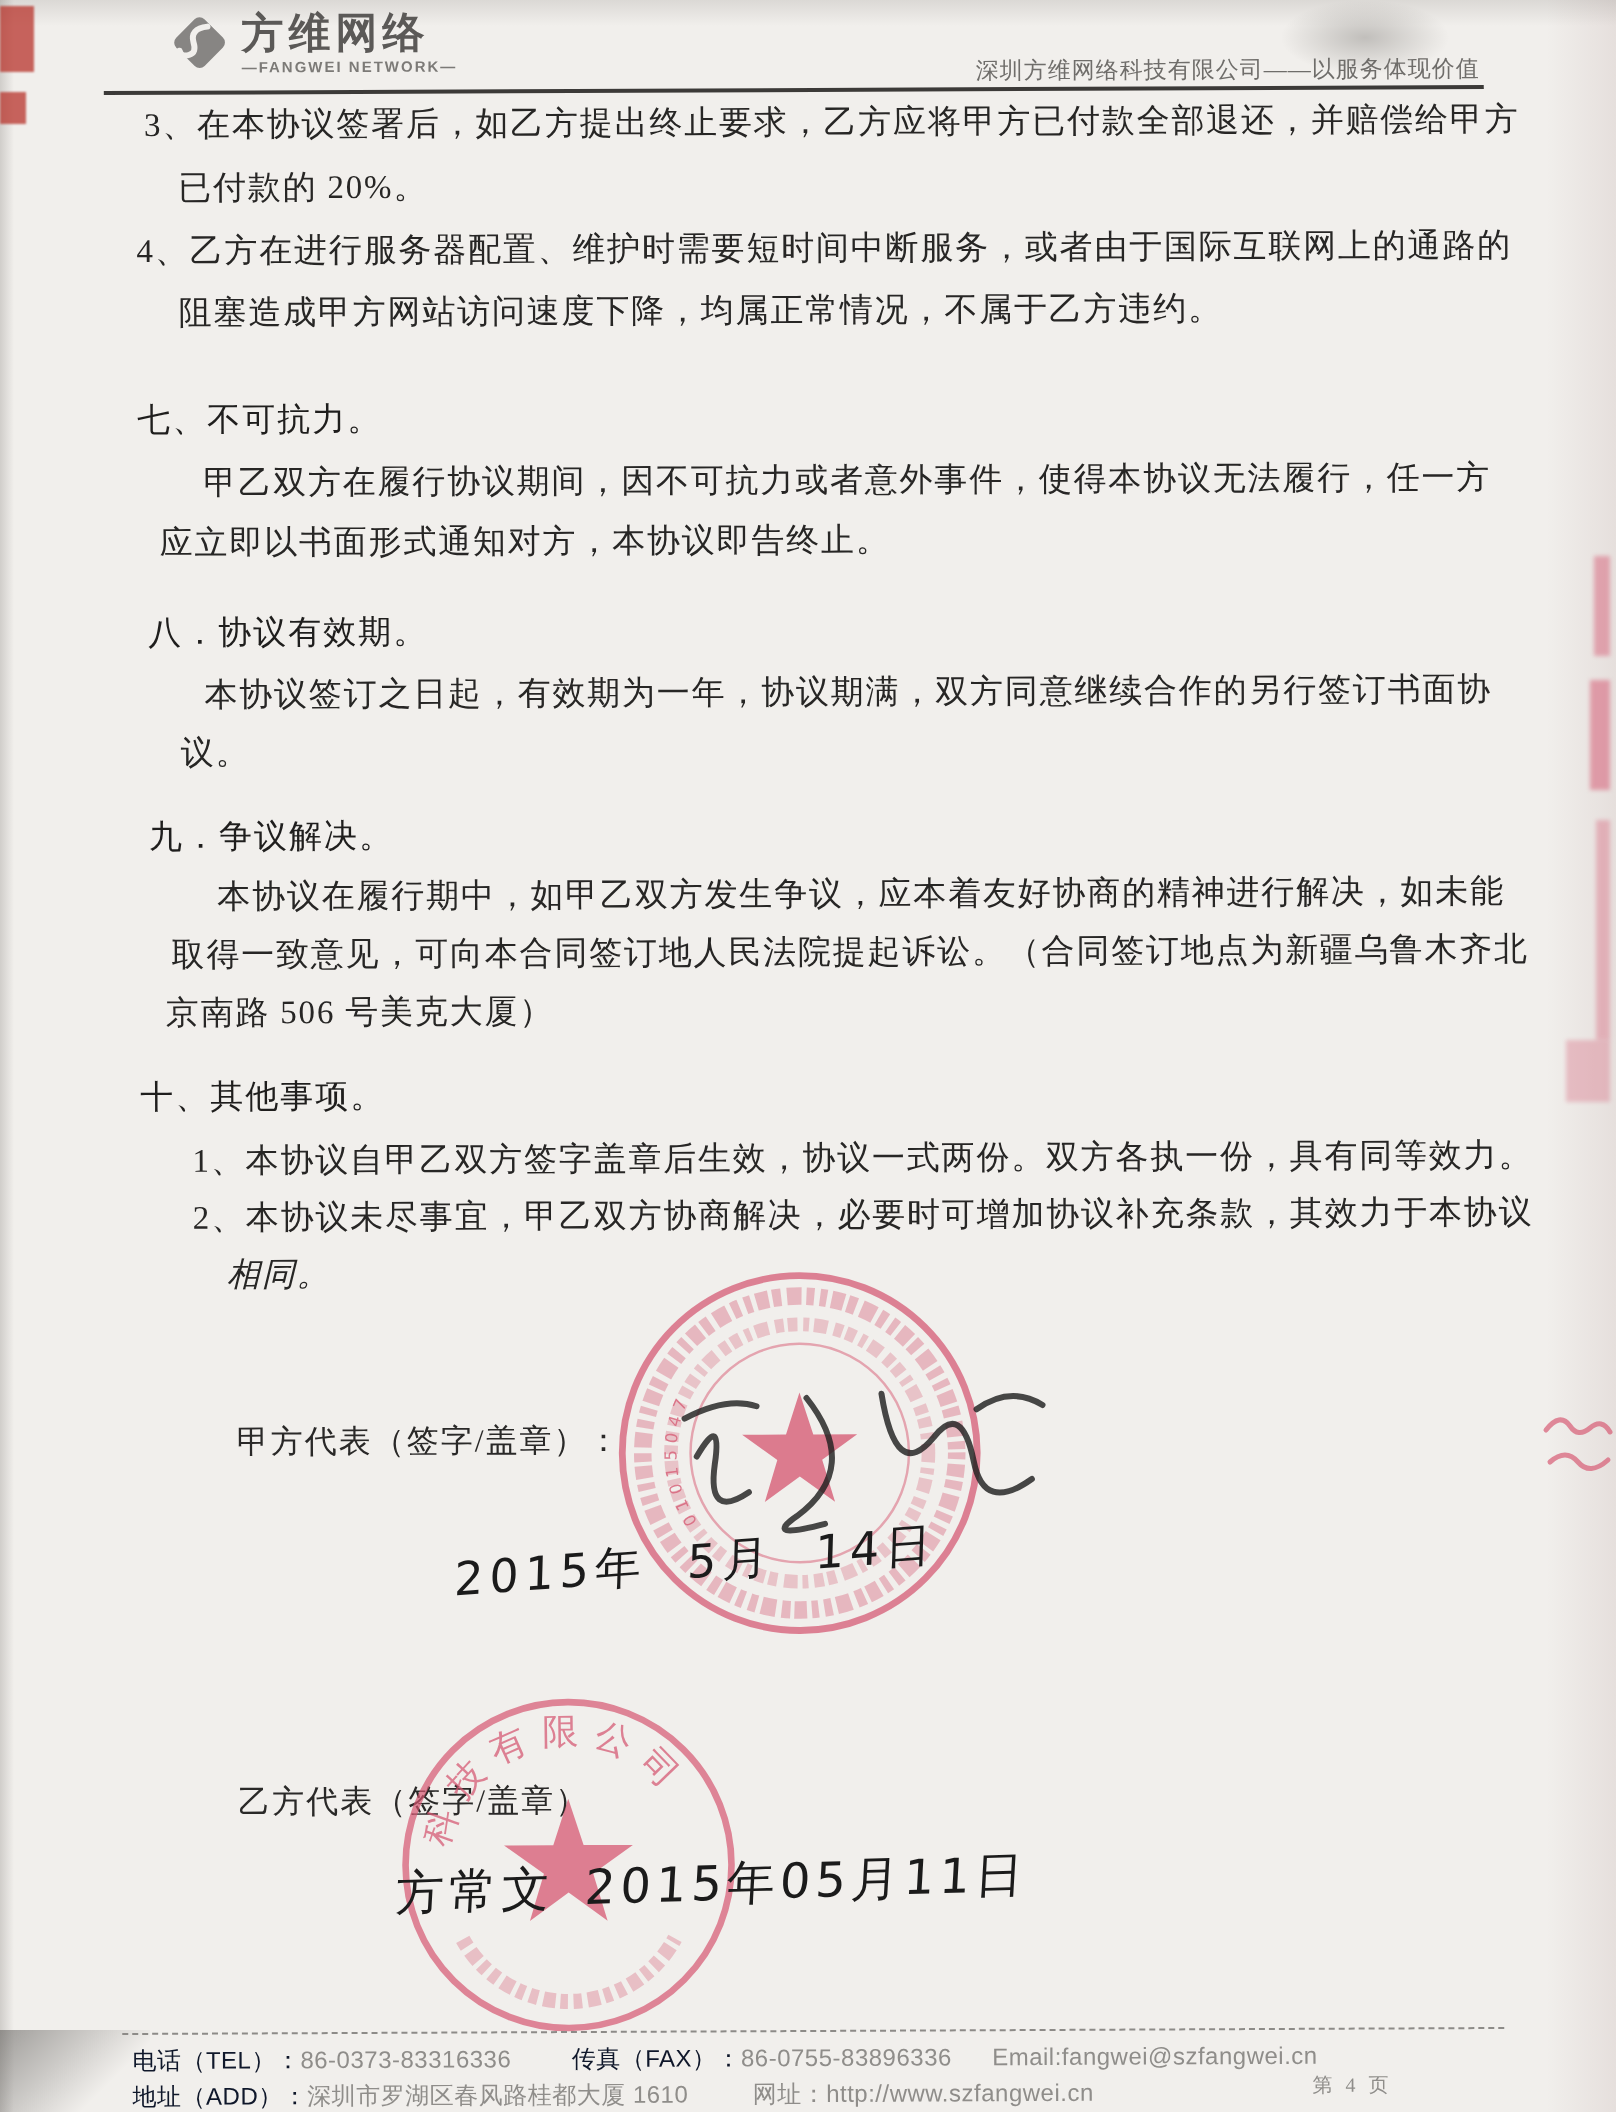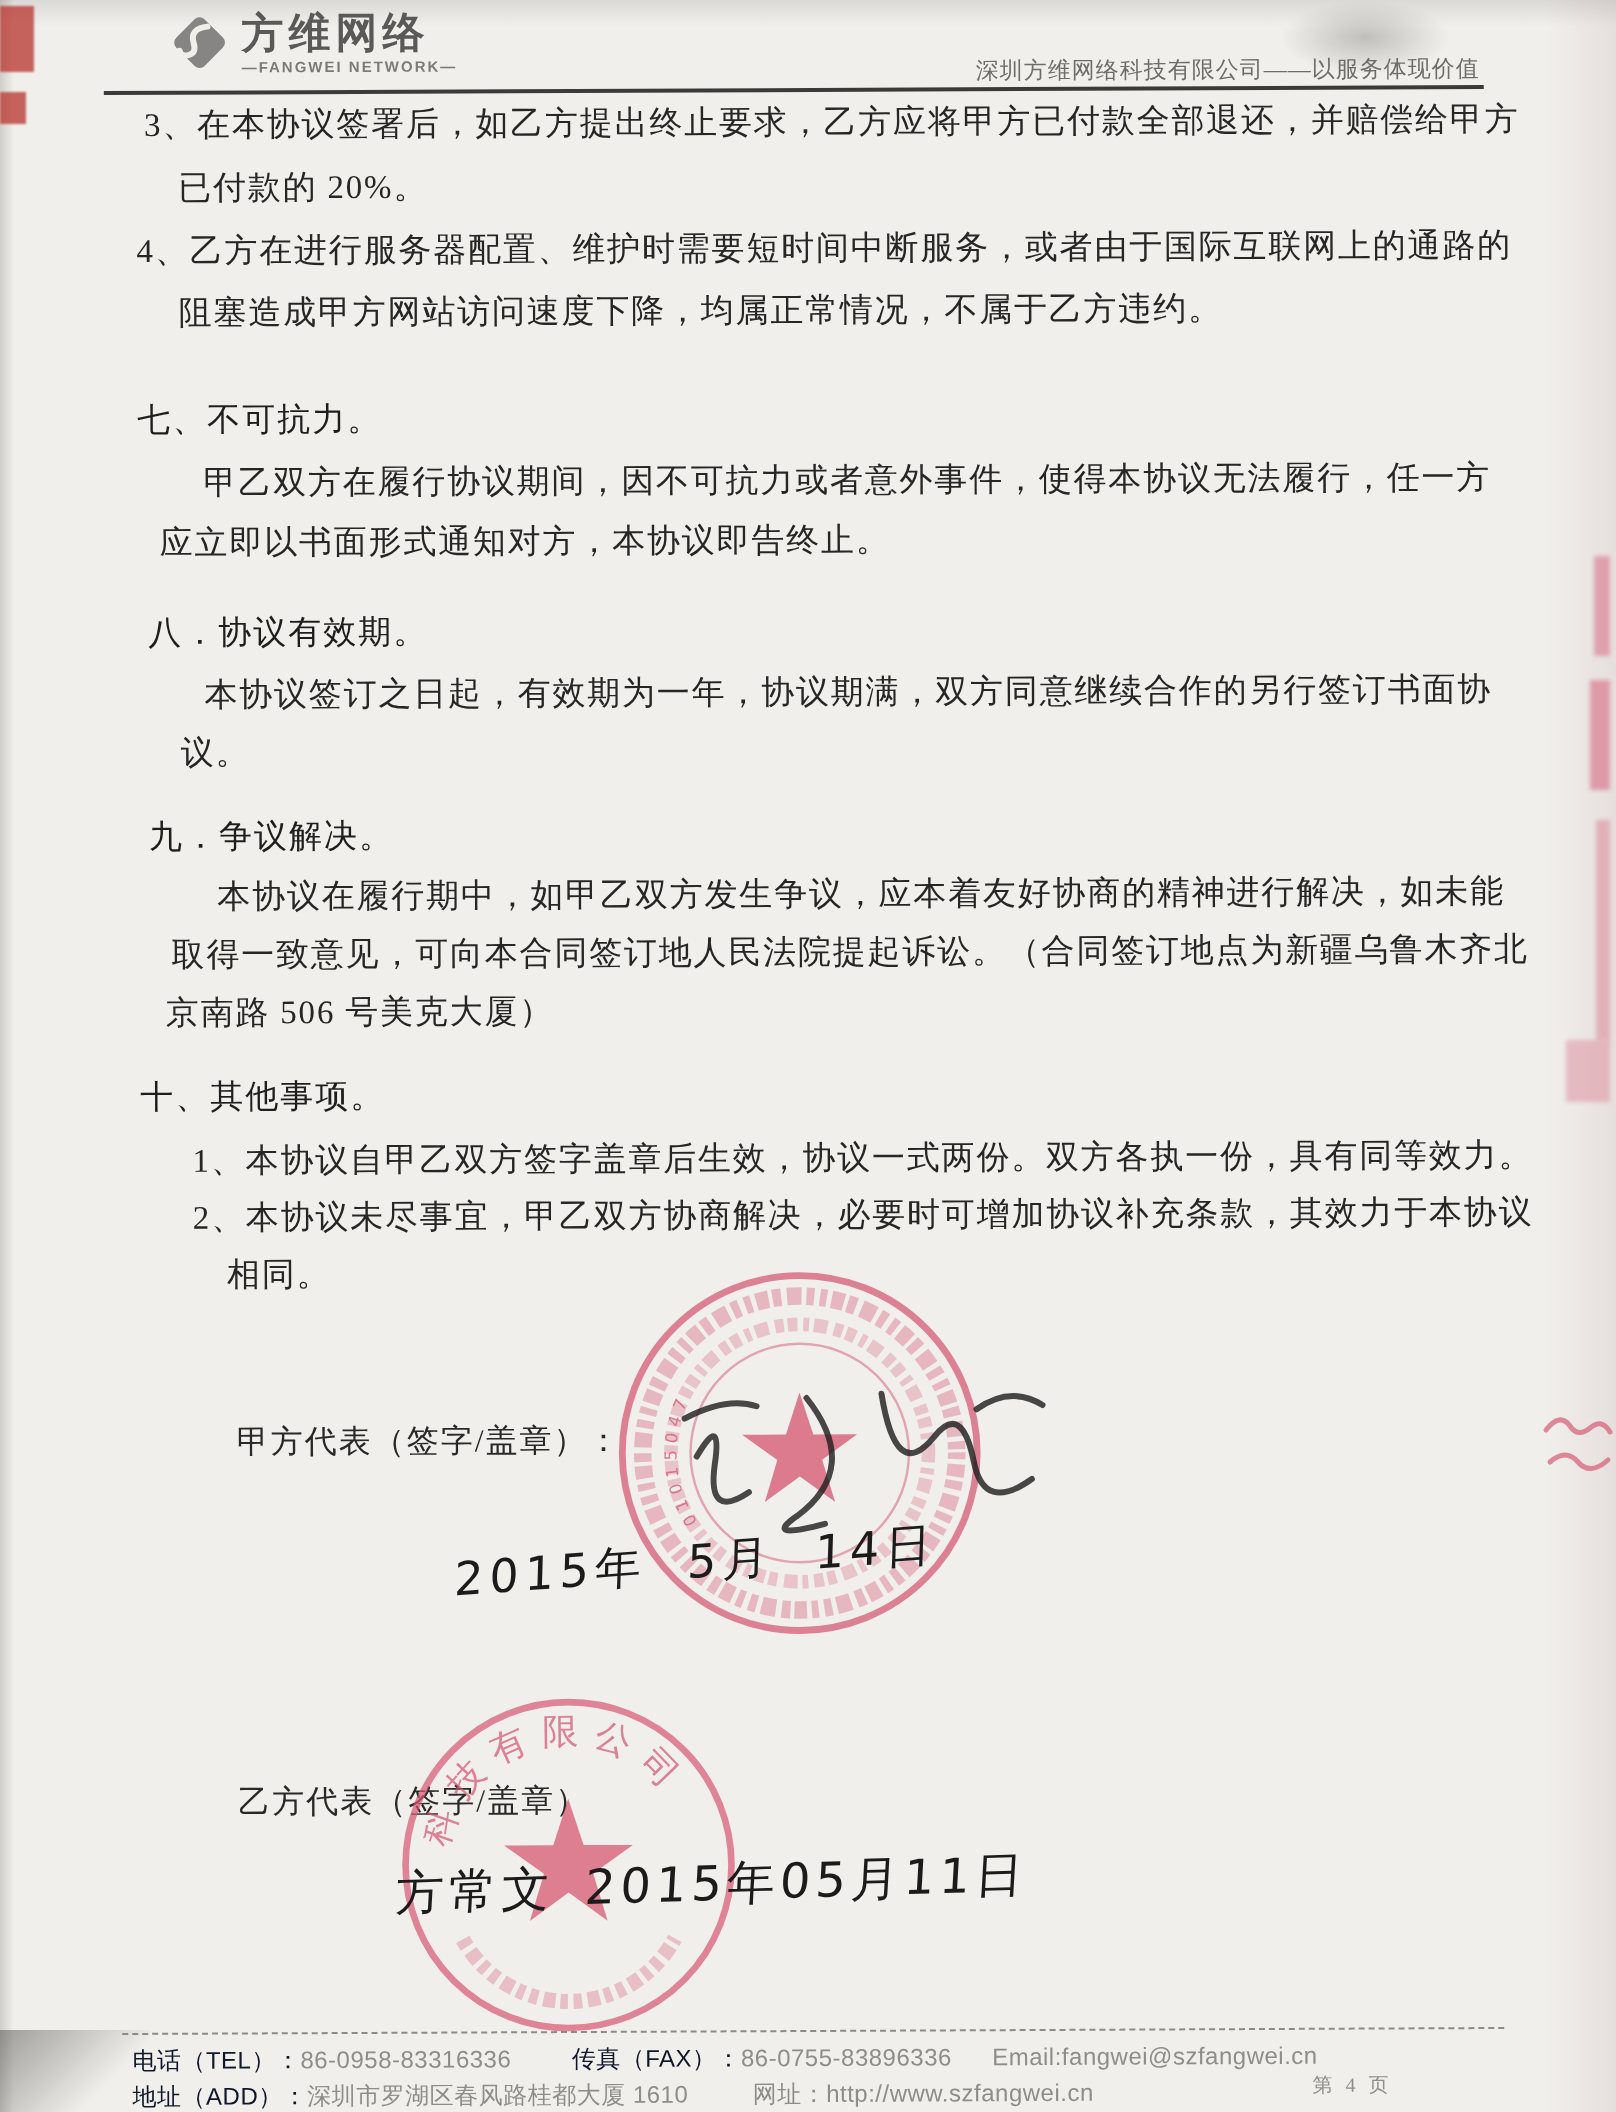--- a/index.html
+++ b/index.html
@@ -109,21 +109,21 @@
     <div class="bline" style="left:182px;top:728px;">议。</div>
 
     <div class="bhead" style="left:150px;top:812px;">九．争议解决。</div>
     <div class="bline" style="left:218px;top:872px;">本协议在履行期中，如甲乙双方发生争议，应本着友好协商的精神进行解决，如未能</div>
     <div class="bline" style="left:172px;top:930px;">取得一致意见，可向本合同签订地人民法院提起诉讼。（合同签订地点为新疆乌鲁木齐北</div>
     <div class="bline" style="left:166px;top:988px;">京南路 506 号美克大厦）</div>
 
     <div class="bhead" style="left:140px;top:1072px;">十、其他事项。</div>
     <div class="bline" style="left:192px;top:1136px;">1、本协议自甲乙双方签字盖章后生效，协议一式两份。双方各执一份，具有同等效力。</div>
     <div class="bline" style="left:192px;top:1193px;">2、本协议未尽事宜，甲乙双方协商解决，必要时可增加协议补充条款，其效力于本协议</div>
-    <div class="bline" style="left:226px;top:1250px;">相同。</div>
+    <div class="bline" style="left:226px;top:1250px;font-style:italic;">相同。</div>
 
     <div class="siglabel" style="left:235px;top:1418px;">甲方代表（签字/盖章）：</div>
 
     <svg class="stamp" style="left:603px;top:1258px;" width="390" height="390" viewBox="0 0 400 400">
       <circle cx="200" cy="200" r="182" fill="none" stroke="#d5536e" stroke-width="7" opacity=".8"></circle>
       <circle cx="200" cy="200" r="161" fill="none" stroke="#d5536e" stroke-width="18" opacity=".4" stroke-dasharray="7 5 13 4 9 6 15 5 8 6"></circle>
       <circle cx="200" cy="200" r="132" fill="none" stroke="#d5536e" stroke-width="14" opacity=".32" stroke-dasharray="10 6 6 5 14 7 9 4"></circle>
       <circle cx="200" cy="200" r="112" fill="none" stroke="#d5536e" stroke-width="2.5" opacity=".55"></circle>
       <defs>
           <path id="digitArcA" d="M 95,270 A 125,125 0 0 1 95,130"></path>
@@ -156,21 +156,21 @@
         <textPath href="#arcB" startOffset="18">科技有限公司</textPath>
       </text>
       <path d="M 78,268 A 128,128 0 0 0 302,268" fill="none" stroke="#d5536e" stroke-width="16" opacity=".35" stroke-dasharray="9 6 13 5 8 6"></path>
       <polygon points="190,120 206,169 258,169 216,199 231,249 190,219 149,249 164,199 122,169 174,169" fill="#d5536e" opacity=".82"></polygon>
     </svg>
 
     <div class="hand hand-b">方常文 2015年05月11日</div>
 
     <div class="footer-rule"></div>
     <div class="fline" style="left:128px;top:2042px;">
-      <span class="flabel">电话（TEL）：</span><span>86-0958-83316336</span>
+      <span class="flabel">电话（TEL）：</span><span>86-0373-83316336</span>
       <span style="display:inline-block;width:46px;"></span>
       <span class="flabel">传真（FAX）：</span><span>86-0755-83896336</span>
       <span style="display:inline-block;width:26px;"></span>
       <span>Email:fangwei@szfangwei.cn</span>
     </div>
     <div class="fline" style="left:128px;top:2078px;">
       <span class="flabel">地址（ADD）：</span><span>深圳市罗湖区春风路桂都大厦 1610</span>
       <span style="display:inline-block;width:50px;"></span>
       <span>网址：</span><span>http://www.szfangwei.cn</span>
     </div>

